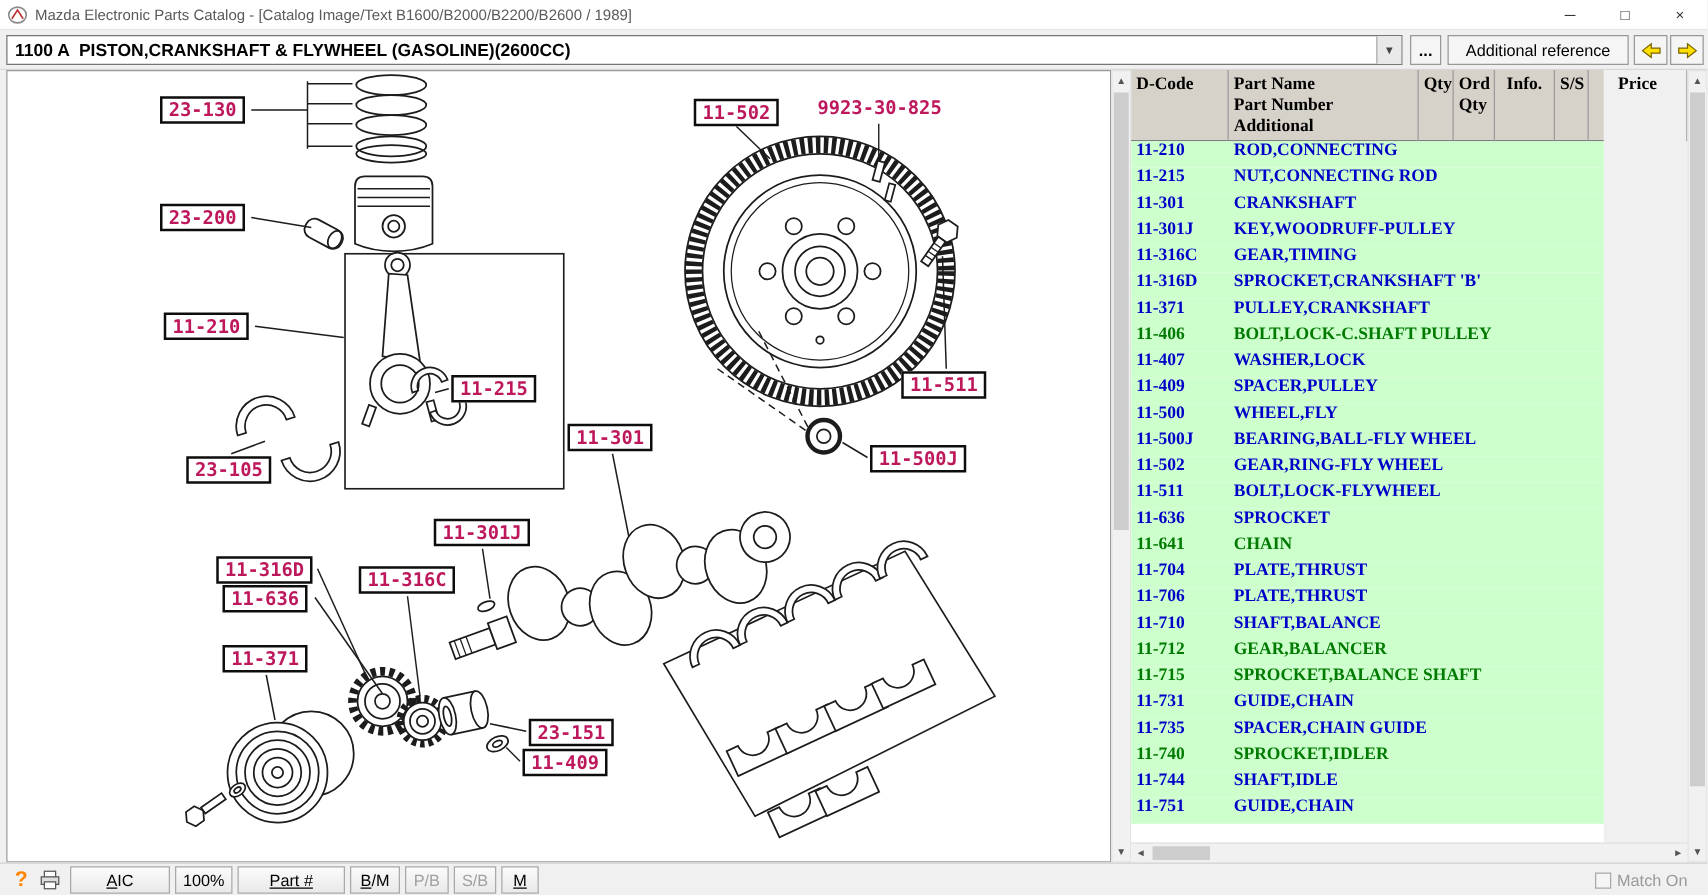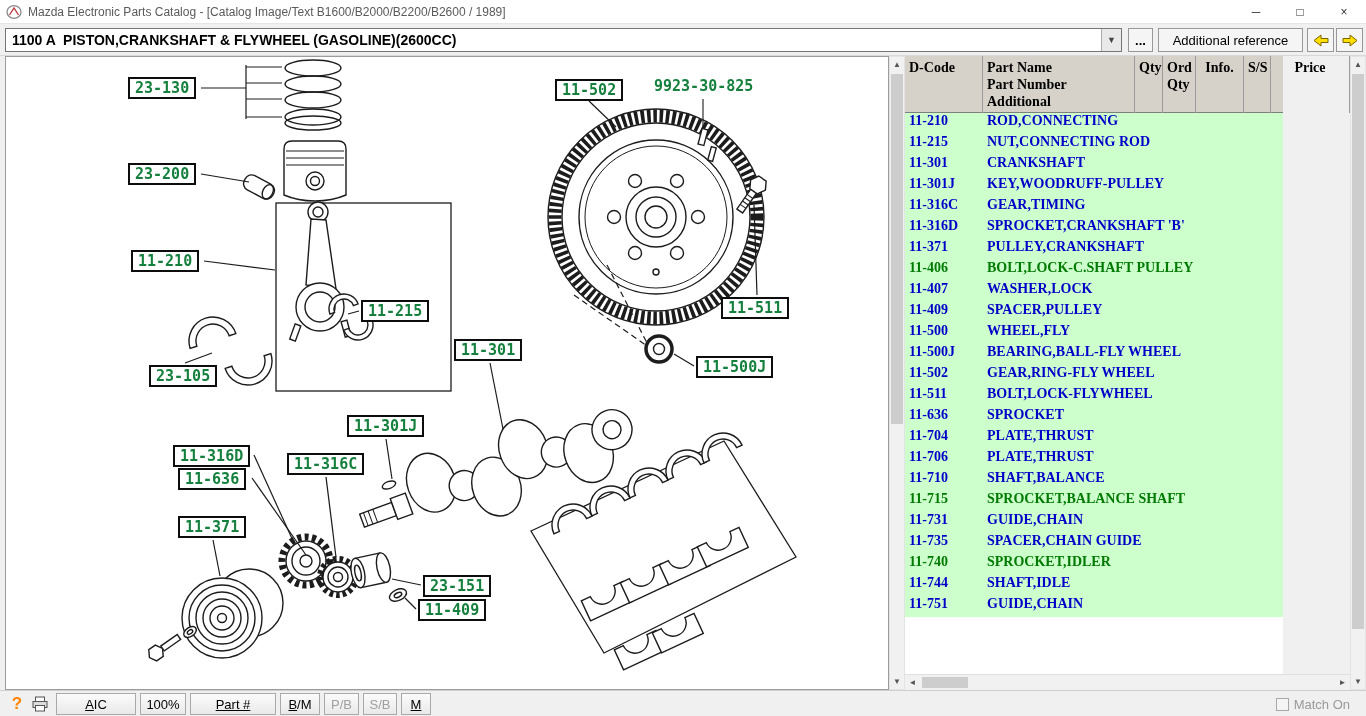--- a/index.html
+++ b/index.html
@@ -29,21 +29,21 @@
 #ellipsis-btn { left:1128px; width:25px; font-weight:bold; }
 #addref-btn { left:1158px; width:145px; }
 #prev-btn { left:1307px; width:27px; }
 #next-btn { left:1336px; width:27px; }
 
 
 #diagram-panel { position:absolute; left:5px; top:56px; width:884px; height:634px;
   background:#fff; border:1px solid #9c9c9c; }
 #label-layer { position:absolute; left:0; top:0; right:0; bottom:0; }
 .part-label { position:absolute; background:#fff; border:2px solid #0d0d0d; padding:0 5px;
-  height:22px; line-height:18px; font:bold 15px "DejaVu Sans Mono",monospace; color:#15803d;
+  height:22px; line-height:18px; font:bold 15px "DejaVu Sans Mono",monospace; color:#be185d;
   white-space:nowrap; z-index:3; }
 .part-label.plain { border:none; background:transparent; line-height:22px; }
 
 
 .vscroll { position:absolute; width:16px; background:#f1f1f1; border:1px solid #e3e3e3; }
 .varrow { position:absolute; left:0; width:14px; height:15px; display:flex; align-items:center;
   justify-content:center; font-size:8px; color:#555; }
 .vthumb { position:absolute; left:1px; width:12px; background:#cdcdcd; }
 #diagram-scroll { left:889px; top:56px; height:634px; }
 #table-scroll  { left:1350px; top:56px; height:634px; }
@@ -485,40 +485,58 @@
       <div class="prow">
         <div class="pcell c-blue">11-636</div>
         <div class="pcell c-blue">SPROCKET</div>
         <div class="pcell"></div>
         <div class="pcell"></div>
         <div class="pcell"></div>
         <div class="pcell"></div>
         <div class="pcell"></div>
       </div>
       <div class="prow">
+        <div class="pcell c-green">11-641</div>
+        <div class="pcell c-green">CHAIN</div>
+        <div class="pcell"></div>
+        <div class="pcell"></div>
+        <div class="pcell"></div>
+        <div class="pcell"></div>
+        <div class="pcell"></div>
+      </div>
+      <div class="prow">
         <div class="pcell c-blue">11-704</div>
         <div class="pcell c-blue">PLATE,THRUST</div>
         <div class="pcell"></div>
         <div class="pcell"></div>
         <div class="pcell"></div>
         <div class="pcell"></div>
         <div class="pcell"></div>
       </div>
       <div class="prow">
         <div class="pcell c-blue">11-706</div>
         <div class="pcell c-blue">PLATE,THRUST</div>
         <div class="pcell"></div>
         <div class="pcell"></div>
         <div class="pcell"></div>
         <div class="pcell"></div>
         <div class="pcell"></div>
       </div>
       <div class="prow">
         <div class="pcell c-blue">11-710</div>
         <div class="pcell c-blue">SHAFT,BALANCE</div>
+        <div class="pcell"></div>
+        <div class="pcell"></div>
+        <div class="pcell"></div>
+        <div class="pcell"></div>
+        <div class="pcell"></div>
+      </div>
+      <div class="prow">
+        <div class="pcell c-green">11-712</div>
+        <div class="pcell c-green">GEAR,BALANCER</div>
         <div class="pcell"></div>
         <div class="pcell"></div>
         <div class="pcell"></div>
         <div class="pcell"></div>
         <div class="pcell"></div>
       </div>
       <div class="prow">
         <div class="pcell c-green">11-715</div>
         <div class="pcell c-green">SPROCKET,BALANCE SHAFT</div>
         <div class="pcell"></div>

